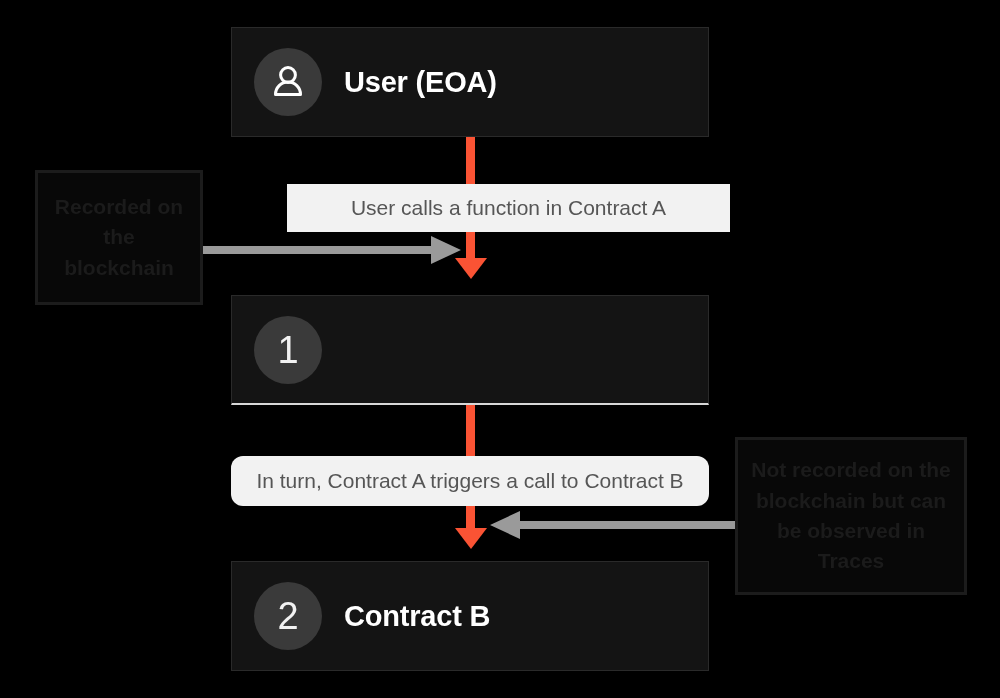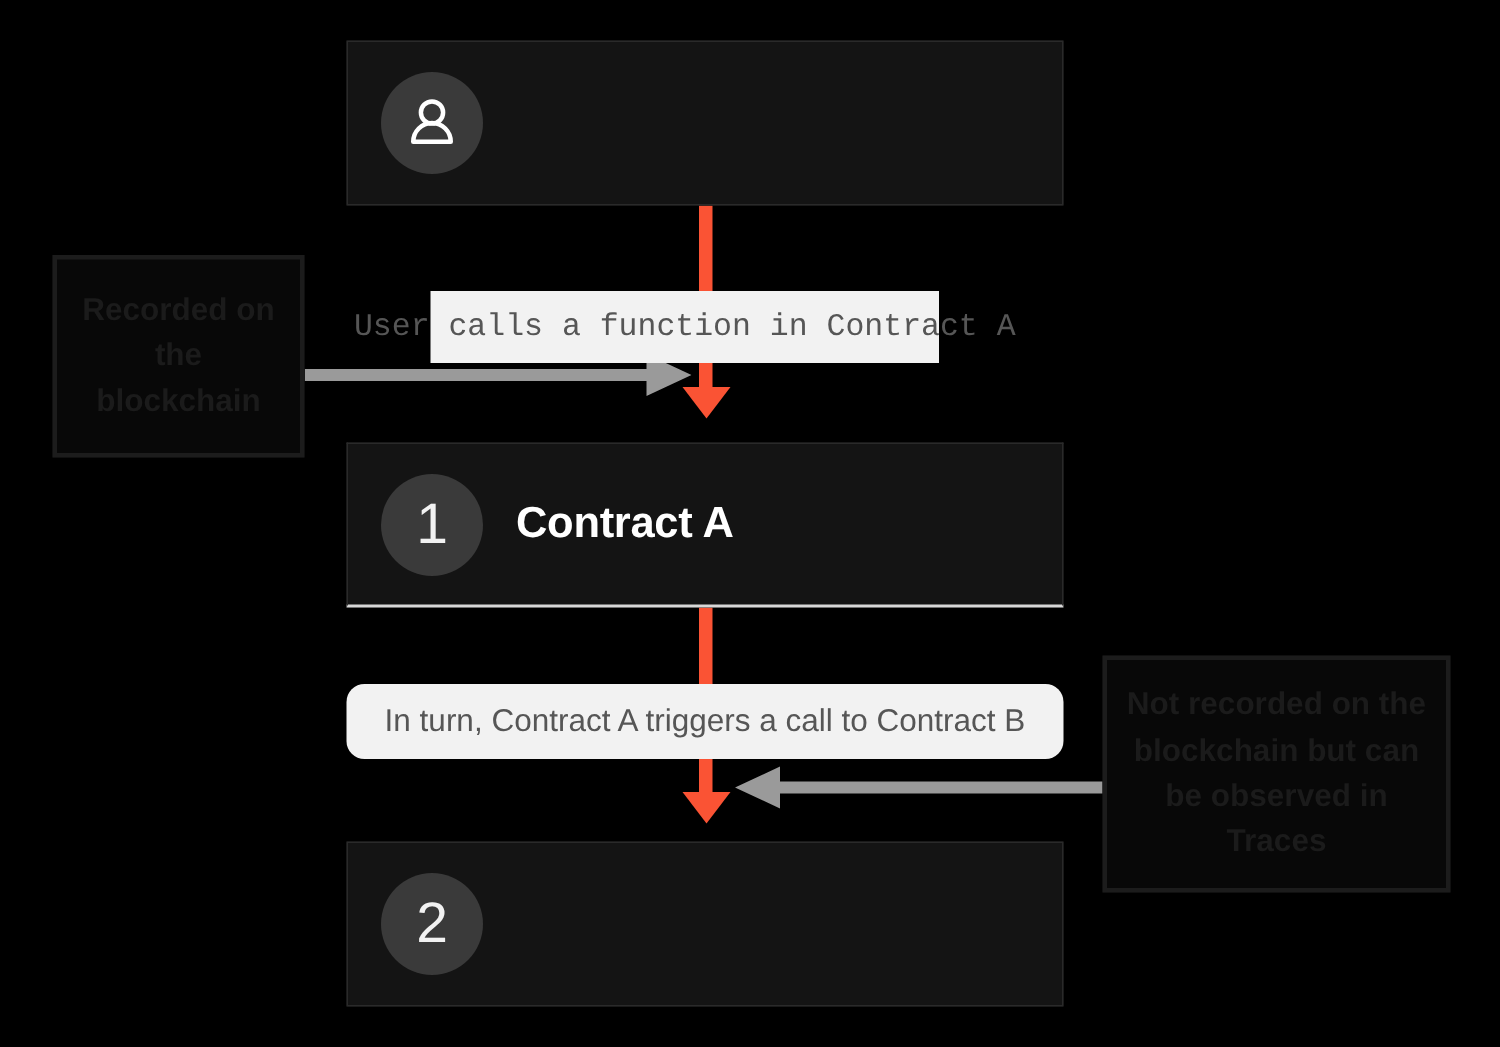--- a/index.html
+++ b/index.html
@@ -94,21 +94,21 @@
     color: #565656;
     font-size: 21px;
     font-weight: 400;
     display: flex;
     align-items: center;
     justify-content: center;
     box-sizing: border-box;
     white-space: nowrap;
     z-index: 4;
   }
-  .cap-1 { left: 287px; top: 194px; width: 339px; height: 48px; font-family: Liberation Mono, monospace; }
+  .cap-1 { left: 287px; top: 184px; width: 443px; height: 48px; }
   .cap-2 { left: 231px; top: 456px; width: 478px; height: 50px; border-radius: 12px; }
 
   
   .annot {
     position: absolute;
     background: #080808;
     border: 3px solid #1c1c1c;
     box-sizing: border-box;
     display: flex;
     align-items: center;
@@ -155,29 +155,30 @@
     </svg>
   </div>
 
   <div class="node node-user">
     <div class="node-badge">
       <svg width="40" height="40" viewBox="0 0 40 40" aria-hidden="true">
         <circle cx="20" cy="13" r="7.4" fill="none" stroke="#ffffff" stroke-width="3"></circle>
         <path d="M7.5 32.5 a12.5 12.5 0 0 1 25 0 Z" fill="none" stroke="#ffffff" stroke-width="3" stroke-linejoin="round"></path>
       </svg>
     </div>
+    <div class="node-title">User (EOA)</div>
   </div>
 
   <div class="node node-ca node--a">
     <div class="node-badge">1</div>
-    <div class="node-title">Contract A</div>
   </div>
 
   <div class="node node-cb">
     <div class="node-badge">2</div>
+    <div class="node-title">Contract B</div>
   </div>
 
   <div class="caption cap-1">User calls a function in Contract A</div>
   <div class="caption cap-2">In turn, Contract A triggers a call to Contract B</div>
 
   <div class="annot annot-left">Recorded on the blockchain</div>
   <div class="annot annot-right">Not recorded on the blockchain but can be observed in Traces</div>
 
 </div>
 

